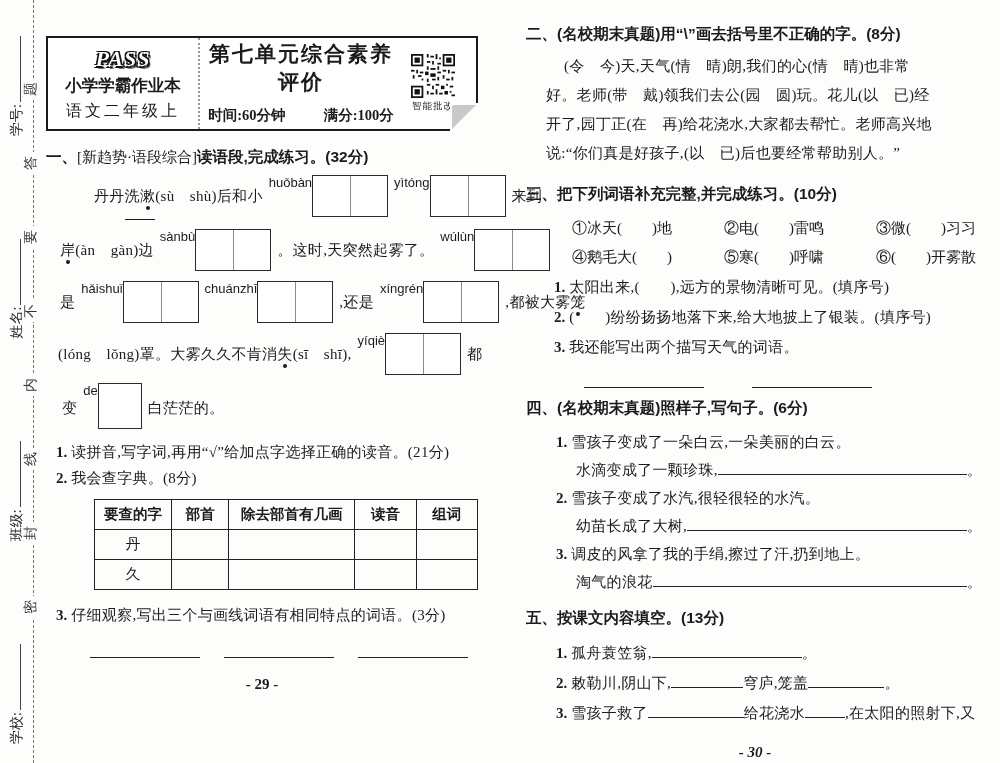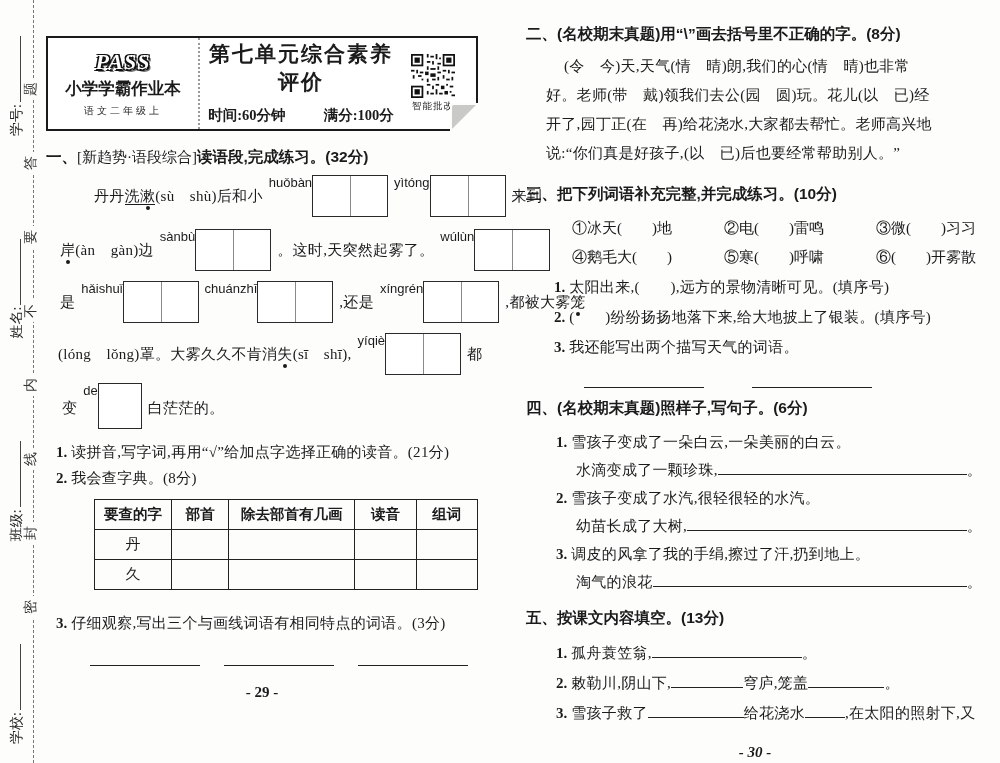--- a/index.html
+++ b/index.html
@@ -24,41 +24,41 @@
 
   
   .hdr { position:relative; height:95px; border:2px solid #1a1a1a; border-radius:0;
     display:flex; align-items:center; background:#fff; }
   .brand { width:152px; text-align:center; padding:6px 4px; border-right:2px dotted #999;
     align-self:stretch; display:flex; flex-direction:column; justify-content:center; }
   .logo { font-family:"Liberation Serif", serif; font-style:italic; font-weight:bold;
     font-size:22px; letter-spacing:1px; color:#fff;
     text-shadow:-1.5px -1.5px 0 #111, 1.5px -1.5px 0 #111, -1.5px 1.5px 0 #111, 1.5px 1.5px 0 #111, 2.5px 2.5px 0 #777; }
   .b1 { font-family:"Liberation Sans", sans-serif; font-weight:bold; font-size:16.5px; margin-top:3px; }
-  .b2 { font-size:10px; letter-spacing:3px; margin-top:4px; }
+  .b2 { font-size:16px; letter-spacing:3px; margin-top:4px; }
   .titleblk { flex:1; text-align:center; padding-bottom:2px; }
   .title { font-family:"Liberation Sans", sans-serif; font-weight:bold; font-size:21px; letter-spacing:2px; }
   .meta { margin-top:10px; font-weight:bold; font-size:14.5px; display:flex; justify-content:center; gap:38px; }
   .qrblk { width:62px; margin-right:12px; text-align:center; }
   .qr { width:44px; height:44px; display:block; margin:0 auto; }
   .qrcap { font-size:9.5px; margin-top:2px; letter-spacing:1px; }
   .fold { position:absolute; right:-2px; bottom:-2px; width:27px; height:27px; }
   .fold::before { content:""; position:absolute; inset:-1px; background:#fdfdfc; }
   .fold::after { content:""; position:absolute; inset:1px; background:#c9c9c7;
     clip-path:polygon(0 0, 96% 0, 0 96%); border-radius:2px; }
 
   
   .shead { font-family:"Liberation Sans", sans-serif; font-weight:bold; font-size:15.5px; line-height:24px; }
   .shead .tag { font-family:"Liberation Serif", serif; font-weight:normal; font-size:15px; }
   .pt, .qt { font-size:15px; letter-spacing:0.3px; }
   .qn { font-weight:bold; font-size:15px; margin-right:4px; }
   .du { position:relative; }
   .du::after { content:""; position:absolute; left:50%; bottom:-6px; width:4px; height:4px;
     border-radius:50%; background:#1b1b1b; transform:translateX(-50%); }
-  .ul { border-bottom:1.5px solid #1b1b1b; padding-bottom:0; }
+  .ul { border-bottom:1.5px solid #1b1b1b; padding-bottom:15px; }
 
   
   .prow { display:flex; align-items:flex-end; column-gap:6px; }
   .prow .pt { padding-bottom:11px; white-space:nowrap; }
   .pbox { display:inline-flex; }
   .py { display:flex; justify-content:space-around; font-family:"Liberation Sans", sans-serif;
     font-size:13px; line-height:15px; font-style:normal; }
   .py i { font-style:normal; }
   .cells { display:flex; border:1.7px solid #2a2a2a; background:#fff; }
   .cell { display:block; width:37px; height:40px; }
@@ -348,21 +348,21 @@
         <tr>
           <td>久</td>
           <td></td>
           <td></td>
           <td></td>
           <td></td>
         </tr>
       </tbody>
     </table>
 
-    <div class="qline" style="margin-top:20px;">
+    <div class="qline" style="margin-top:12px;">
       <span class="qn">3.</span><span class="qt">仔细观察,写出三个与画线词语有相同特点的词语。(3分)</span>
     </div>
 
     <div class="blanks3">
       <span class="bl w110"></span>
       <span class="bl w110"></span>
       <span class="bl w110"></span>
     </div>
 
     <div class="pgno">- 29 -</div>

